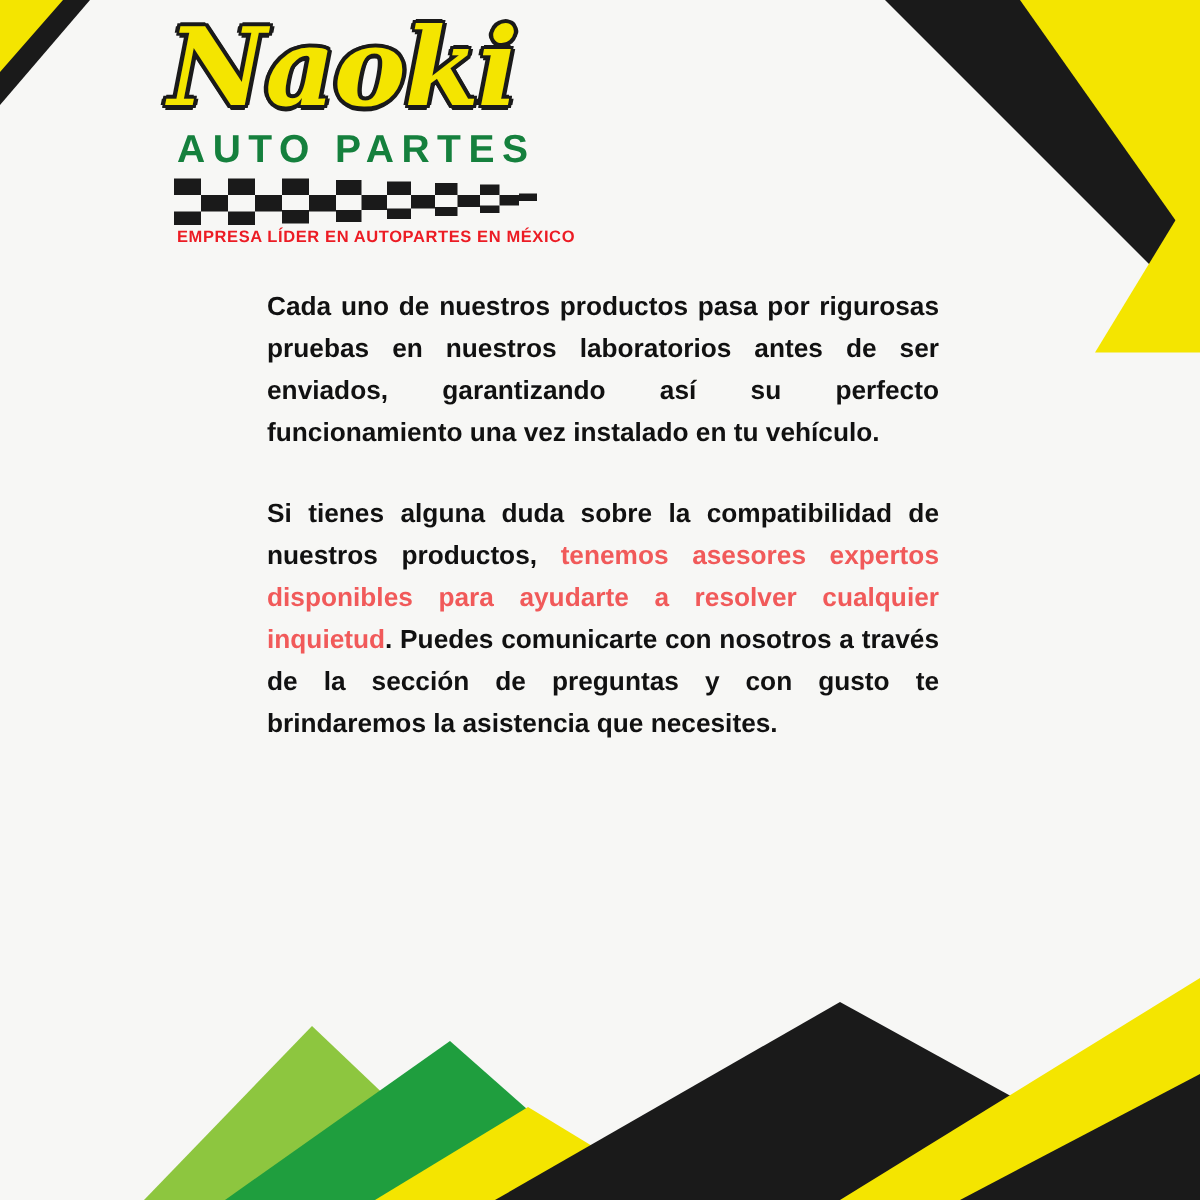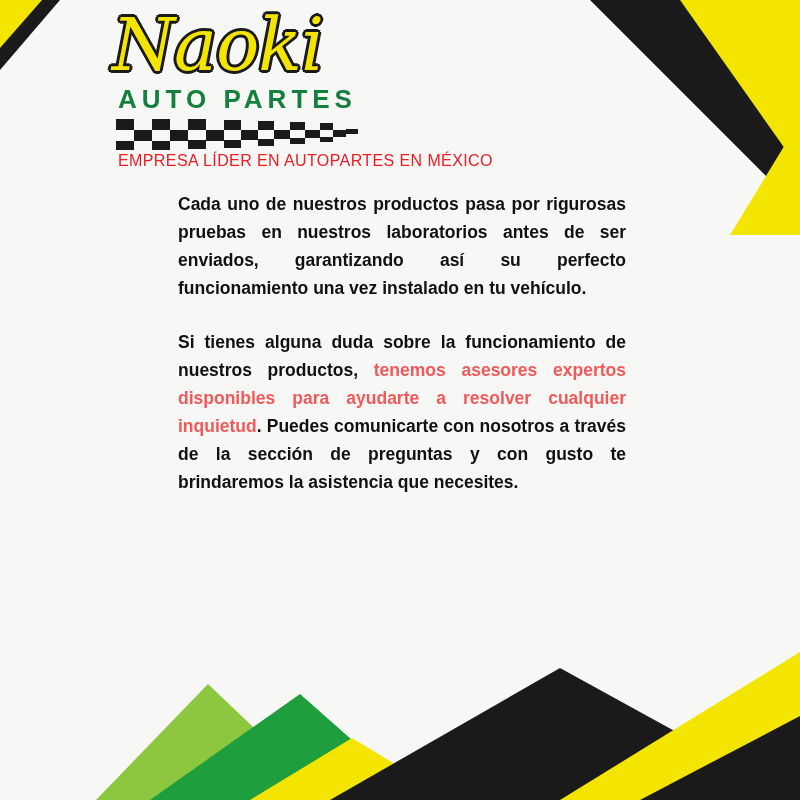--- a/index.html
+++ b/index.html
@@ -70,21 +70,21 @@
 
   
   .logo-wrap {
     position: absolute;
     left: 112px;
     top: 6px;
     width: 400px;
   }
   .logo-word {
     font-family: "DejaVu Serif", serif;
-    font-weight: normal;
+    font-weight: bold;
     font-style: italic;
     font-size: 72px;
     line-height: 78px;
     color: #f4e500;
     letter-spacing: -1px;
     -webkit-text-stroke: 3px #1a1a1a;
     paint-order: stroke fill;
     text-shadow:
        3px 0 0 #1a1a1a, -3px 0 0 #1a1a1a,
        0 3px 0 #1a1a1a, 0 -3px 0 #1a1a1a,
@@ -103,22 +103,22 @@
   .checker {
     margin-left: 4px;
     height: 34px;
     width: 250px;
   }
   .tagline {
     position: absolute;
     left: 118px;
     top: 152px;
     font-family: "Liberation Sans", sans-serif;
-    font-weight: normal;
-    font-size: 16px;
+    font-weight: bold;
+    font-size: 11px;
     letter-spacing: 0.4px;
     color: #ec1c24;
     margin: 0;
   }
 
   
   .content {
     position: absolute;
     left: 178px;
     top: 190px;
@@ -186,21 +186,21 @@
       </g>
     </svg>
   </div>
 
   <div class="tagline">EMPRESA LÍDER  EN AUTOPARTES EN MÉXICO</div>
 
   <div class="content">
 
     <p class="para">Cada uno de nuestros productos pasa por rigurosas pruebas en nuestros laboratorios antes de ser enviados, garantizando así su perfecto funcionamiento una vez instalado en tu vehículo.</p>
 
-    <p class="para"><span>Si tienes alguna duda sobre la funcionamiento de nuestros productos, </span><span class="hl">tenemos asesores expertos disponibles para ayudarte a resolver cualquier inquietud</span><span>. Puedes comunicarte con nosotros a través de la sección de preguntas y con gusto te brindaremos la asistencia que necesites.</span></p>
+    <p class="para"><span>Si tienes alguna duda sobre la compatibilidad de nuestros productos, </span><span class="hl">tenemos asesores expertos disponibles para ayudarte a resolver cualquier inquietud</span><span>. Puedes comunicarte con nosotros a través de la sección de preguntas y con gusto te brindaremos la asistencia que necesites.</span></p>
 
   </div>
 
   <div class="bot">
     <svg width="800" height="170" viewBox="0 0 800 170">
       <polygon points="96,170 208,54 330,170" fill="#8dc63f"></polygon>
       <polygon points="150,170 300,64 420,170" fill="#1f9e3e"></polygon>
       <polygon points="250,170 352,108 454,170" fill="#f4e500"></polygon>
       <polygon points="330,170 560,38 800,170" fill="#1a1a1a"></polygon>
       <polygon points="560,170 800,22 800,170" fill="#f4e500"></polygon>

